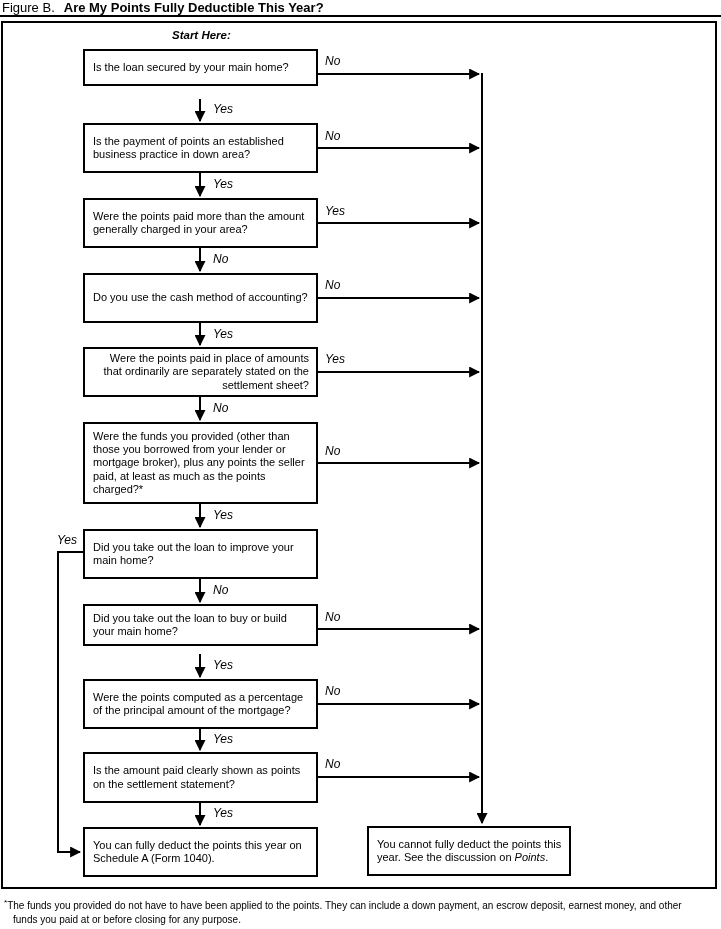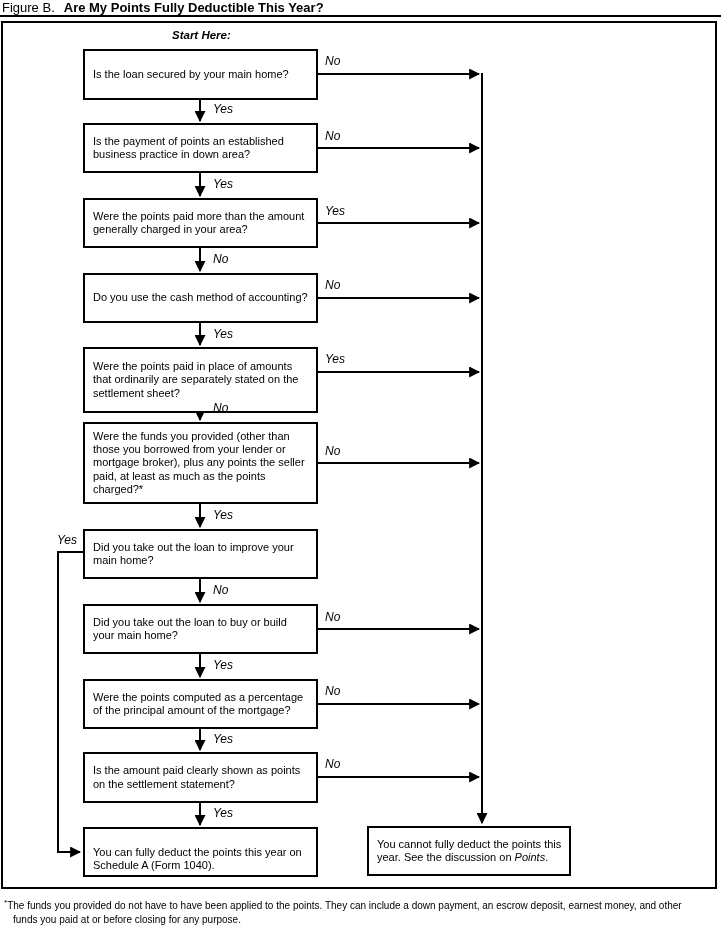--- a/index.html
+++ b/index.html
@@ -10,31 +10,31 @@
   .title-row{position:absolute;left:2px;top:0;width:719px;font-size:13px;white-space:nowrap;}
   .title-prefix{font-weight:400;}
   .title-main{font-weight:700;margin-left:9px;}
   .title-rule{position:absolute;left:0;top:15px;width:721px;height:2px;background:#000;}
   .frame{position:absolute;left:1px;top:21px;width:716px;height:868px;border:2px solid #000;box-sizing:border-box;background:#fff;}
   svg.flow{position:absolute;left:0;top:0;z-index:1;}
   .qbox{
     position:absolute;left:83px;width:235px;box-sizing:border-box;border:2px solid #000;background:#fff;
     display:flex;align-items:center;padding:3px 7px 3px 8px;font-size:11px;line-height:13.2px;z-index:2;
   }
-  .b1{top:49px;height:51px;}
+  .b1{top:49px;height:37px;}
   .b2{top:123px;height:50px;}
   .b3{top:198px;height:50px;}
   .b4{top:273px;height:50px;}
-  .b5{top:347px;height:66px;}
+  .b5{top:347px;height:50px;text-align:right;}
   .b6{top:422px;height:82px;}
   .b7{top:529px;height:50px;}
-  .b8{top:604px;height:50px;}
+  .b8{top:604px;height:42px;}
   .b9{top:679px;height:50px;}
   .b10{top:752px;height:51px;}
-  .b11{top:827px;height:50px;align-items:flex-end;}
+  .b11{top:827px;height:50px;}
   .b12{left:367px;top:826px;width:204px;height:50px;}
   .lbl{position:absolute;font-size:12px;font-style:italic;z-index:2;white-space:nowrap;}
   .start{position:absolute;left:172px;top:29px;font-size:11.5px;font-weight:700;font-style:italic;z-index:2;text-align:center;}
   .side1{left:325px;top:54px;}  .side2{left:325px;top:129px;} .side3{left:325px;top:204px;}
   .side4{left:325px;top:278px;} .side5{left:325px;top:352px;} .side6{left:325px;top:444px;}
   .side8{left:325px;top:610px;} .side9{left:325px;top:684px;} .side10{left:325px;top:757px;}
   .down1{left:213px;top:102px;} .down2{left:213px;top:177px;} .down3{left:213px;top:252px;}
   .down4{left:213px;top:327px;} .down5{left:213px;top:401px;} .down6{left:213px;top:508px;}
   .down7{left:213px;top:583px;} .down8{left:213px;top:658px;} .down9{left:213px;top:732px;}
   .down10{left:213px;top:806px;}

